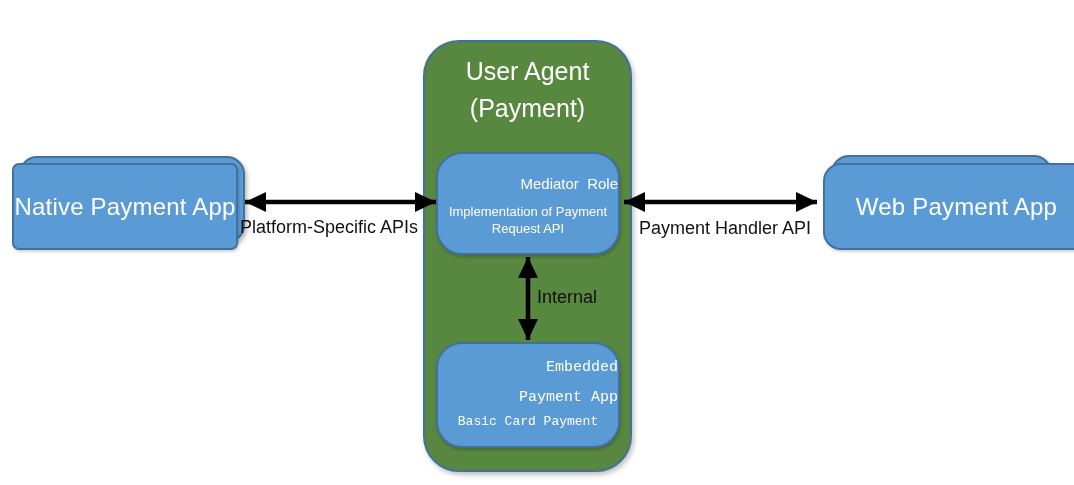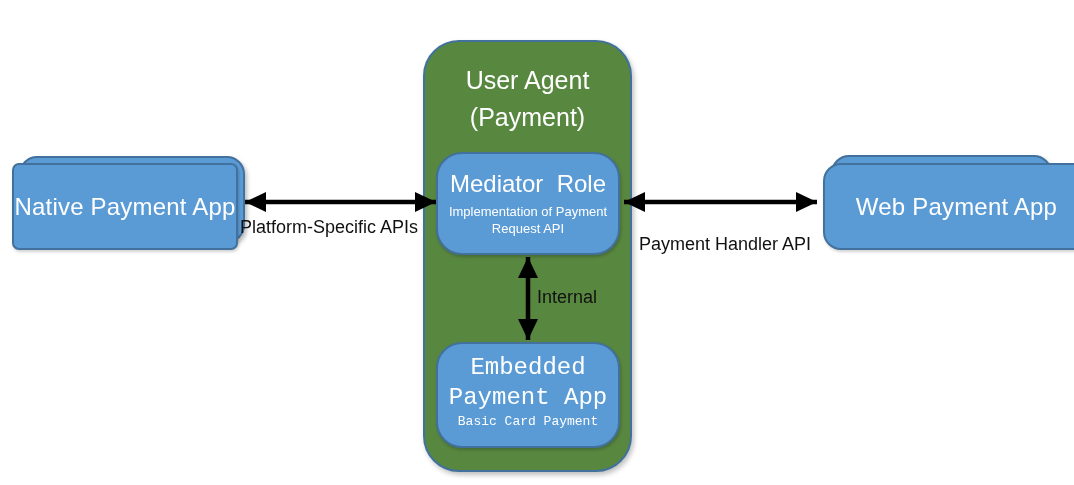--- a/index.html
+++ b/index.html
@@ -25,43 +25,43 @@
   .web-back{left:831px;top:155px;width:221px;height:87px;}
   .web-front{left:823px;top:163px;width:267px;height:87px;}
 
   
   .user-agent{
     position:absolute;left:423px;top:40px;width:209px;height:432px;
     background:#588740;border:2.5px solid #41719C;border-radius:36px;
     box-sizing:border-box;box-shadow:2px 3px 5px rgba(0,0,0,0.25);
   }
   .ua-title{
-    margin-top:20px;text-align:center;color:#ffffff;font-size:25px;line-height:37px;
+    margin-top:11px;text-align:center;color:#ffffff;font-size:25px;line-height:37px;
   }
   
   .inner-box{
     position:absolute;background:#5B9BD5;border:2px solid #41719C;
     border-radius:26px;box-sizing:border-box;color:#ffffff;text-align:center;
     box-shadow:1px 2px 3px rgba(0,0,0,0.2);
   }
   .mediator{left:436px;top:152px;width:184px;height:103px;padding-top:15px;}
   .embedded{left:436px;top:342px;width:184px;height:106px;padding-top:9px;font-family:Liberation Mono, monospace;}
-  .inner-title{font-size:24px;line-height:30px;white-space:pre-wrap;}
+  .inner-title{font-size:15px;line-height:30px;white-space:pre-wrap;text-align:right;}
   .inner-sub{font-size:13px;line-height:17px;margin-top:4px;}
   .sub-wrap{width:166px;margin:4px auto 0 auto;font-size:13px;line-height:17px;}
 
   
   .arrow-layer{position:absolute;left:0;top:0;width:1074px;height:485px;pointer-events:none;}
 
   
   .edge-label{
     position:absolute;color:#111111;font-size:18px;white-space:nowrap;
   }
   .label-left{left:240px;top:217px;width:192px;}
-  .label-right{left:630px;top:218px;width:190px;text-align:center;margin-top:16px;}
+  .label-right{left:630px;top:218px;width:190px;text-align:center;}
   .label-internal{left:537px;top:287px;}
 </style>
 </head>
 <body>
 
 <div class="diagram">
 
   <div class="blue-box stack-back native-back"></div>
   <div class="blue-box stack-front native-front">
     <span class="node-label">Native Payment App</span>

